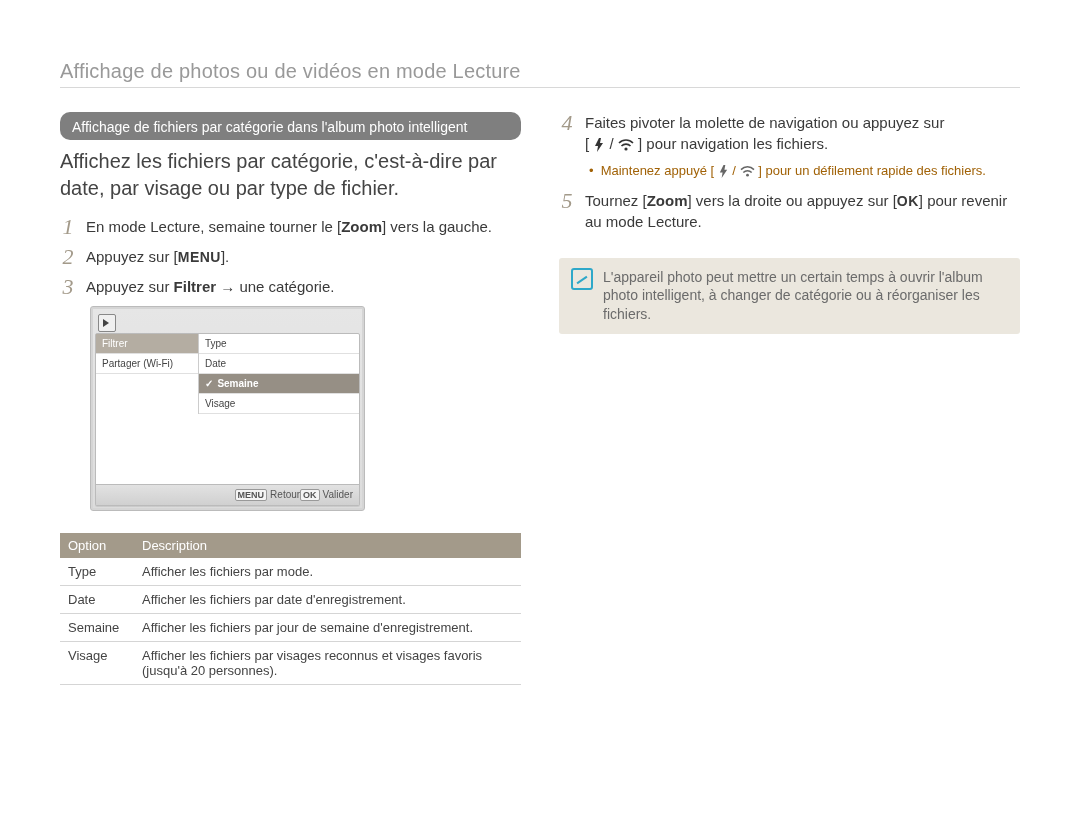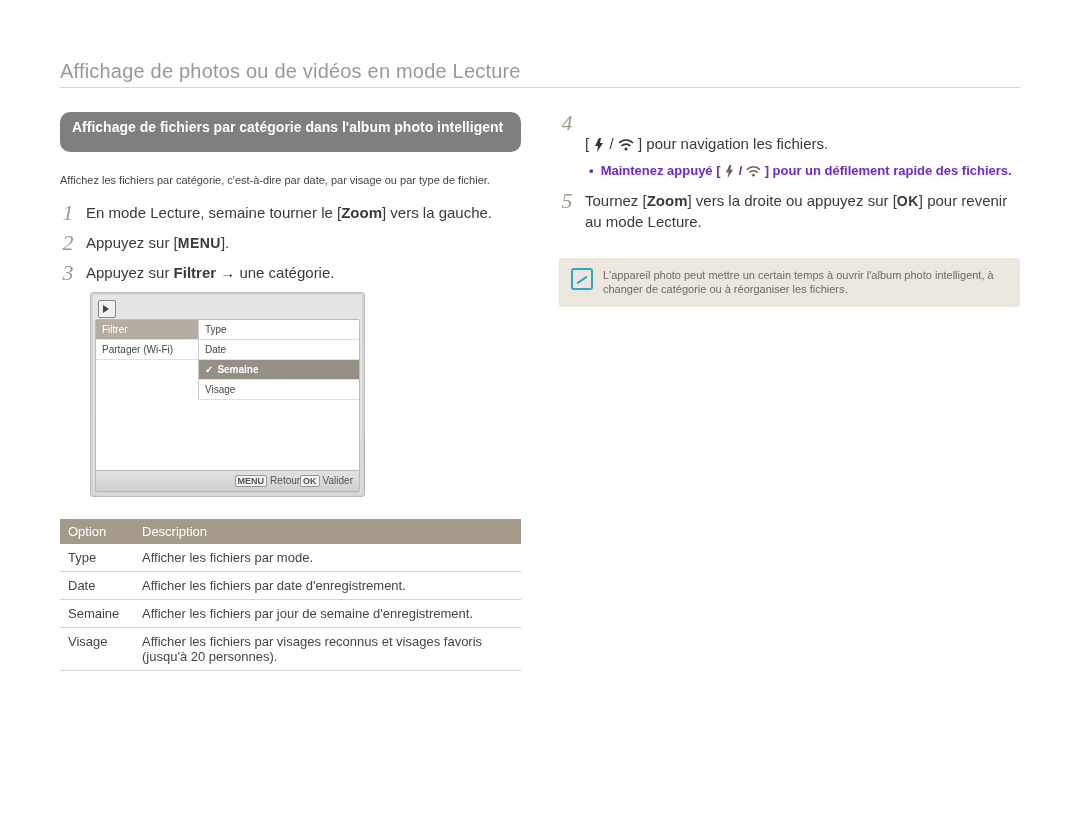--- a/index.html
+++ b/index.html
@@ -26,29 +26,29 @@
     letter-spacing: 0.2px;
   }
   .columns {
     display: flex;
     gap: 38px;
   }
   .col { width: 462px; }
   .pill {
     background: #7f7f7f;
     color: #fff;
-    font-weight: bold;
+    font-weight: normal;
     font-size: 14px;
     border-radius: 10px;
-    padding: 6px 12px 16px 12px;
+    padding: 6px 12px 4px 12px;
     line-height: 1.3;
-    margin-bottom: 21px;
+    margin-bottom: 8px;
   }
   p.body {
-    font-size: 11px;
+    font-size: 20px;
     line-height: 1.35;
     margin: 0 0 14px 0;
     color: #444;
   }
   .step {
     display: flex;
     align-items: flex-start;
     gap: 10px;
     margin-bottom: 8px;
   }
@@ -74,23 +74,22 @@
     font-size: 14px;
     letter-spacing: 0.5px;
     vertical-align: middle;
     line-height: 1;
     position: relative;
     top: -1px;
   }
   .bullet {
     margin: 4px 0 2px 30px;
     font-size: 13px;
-    color: #6d28d9;
+    color: #a16207;
     line-height: 1.35;
-    font-weight: bold;
   }
   .bullet .dot { display:inline-block; width:8px; }
   
   .device-screen {
     width: 265px;
     margin: 8px 0 14px 30px;
     border: 1px solid #bbb;
     border-radius: 3px;
     background: linear-gradient(#e6e6e6,#dcdcdc);
     box-shadow: inset 0 0 0 2px #d5d5d5;
@@ -191,21 +190,21 @@
   }
   .note-icon:after {
     content: "";
     position: absolute;
     left: 3px; top: 9px;
     width: 12px;
     border-top: 2px solid #2ea8c9;
     transform: rotate(-35deg);
   }
   .note-text {
-    font-size: 11px; color: #6b6b6b;
+    font-size: 14px; color: #6b6b6b;
     line-height: 1.35;
   }
   .footer {
     position: absolute;
     left: 0; right: 0;
     bottom: 24px;
     text-align: center;
     font-size: 13px;
     color: #888;
   }
@@ -294,21 +293,21 @@
               <td>Afficher les fichiers par visages reconnus et visages favoris (jusqu'à 20 personnes).</td>
             </tr>
         </tbody>
       </table>
     </div>
 
     <div class="col">
       <div class="step">
         <div class="num">4</div>
         <div class="txt">
-          <br>
+          <span>Faites pivoter la molette de navigation ou appuyez sur</span><br>
           <span>[</span>
           <svg class="inline-icon" width="12" height="14" viewBox="0 0 12 14">
               <polygon points="6,0 2,8 5,8 4,14 10,5 7,5 8,0" fill="#333"></polygon>
             </svg>
           <span> / </span>
           <svg class="inline-icon" width="16" height="14" viewBox="0 0 16 14">
               <path d="M1 5 C5 1 11 1 15 5" stroke="#333" stroke-width="1.6" fill="none"></path>
               <path d="M3.5 8 C6 5.5 10 5.5 12.5 8" stroke="#333" stroke-width="1.6" fill="none"></path>
               <circle cx="8" cy="11" r="1.6" fill="#333"></circle>
             </svg>

